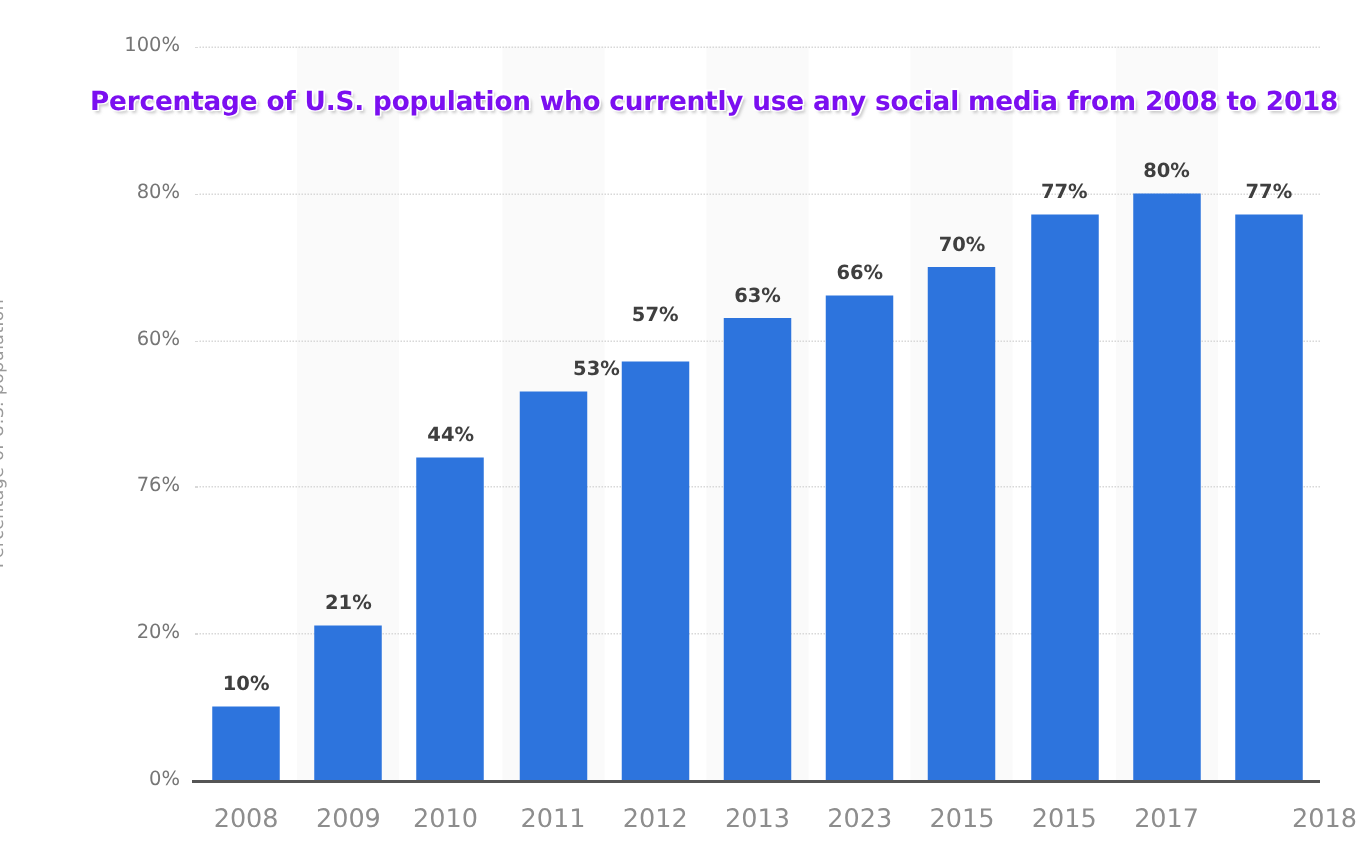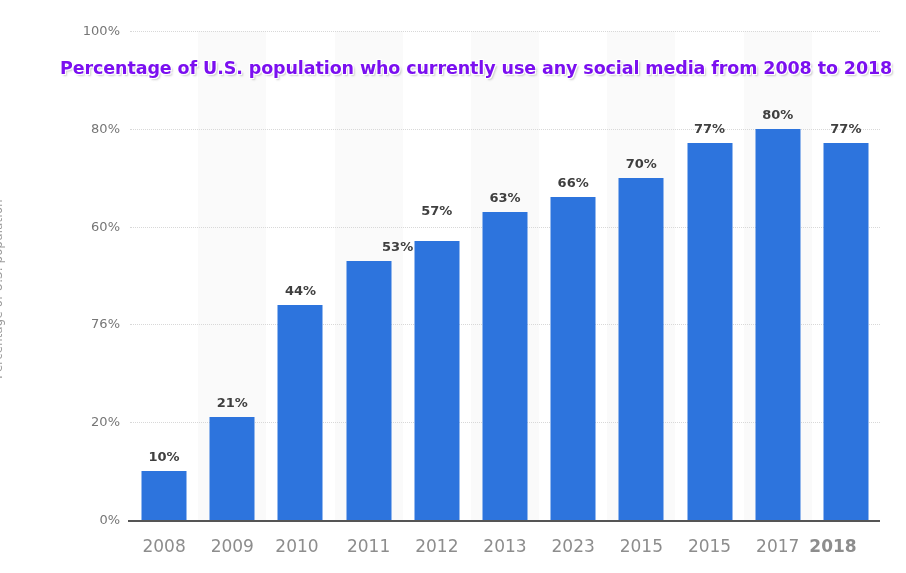--- a/index.html
+++ b/index.html
@@ -242,18 +242,18 @@
       <div class="x-tick-label" style="left: 34.0909px;">2008</div>
       <div class="x-tick-label" style="left: 102.273px;">2009</div>
       <div class="x-tick-label" style="left: 167px;">2010</div>
       <div class="x-tick-label" style="left: 238.636px;">2011</div>
       <div class="x-tick-label" style="left: 306.818px;">2012</div>
       <div class="x-tick-label" style="left: 375px;">2013</div>
       <div class="x-tick-label" style="left: 443.182px;">2023</div>
       <div class="x-tick-label" style="left: 511.364px;">2015</div>
       <div class="x-tick-label" style="left: 579.545px;">2015</div>
       <div class="x-tick-label" style="left: 647.727px;">2017</div>
-      <div class="x-tick-label" style="left: 703px; font-weight: bold;">2018</div>
+      <div class="x-tick-label" style="left: 753px;">2018</div>
     </div>
 
   <div id="chart-title" style="color: rgb(123, 15, 240);">Percentage of U.S. population who currently use any social media from 2008 to 2018</div>
 
 </div>
 
 </body></html>

